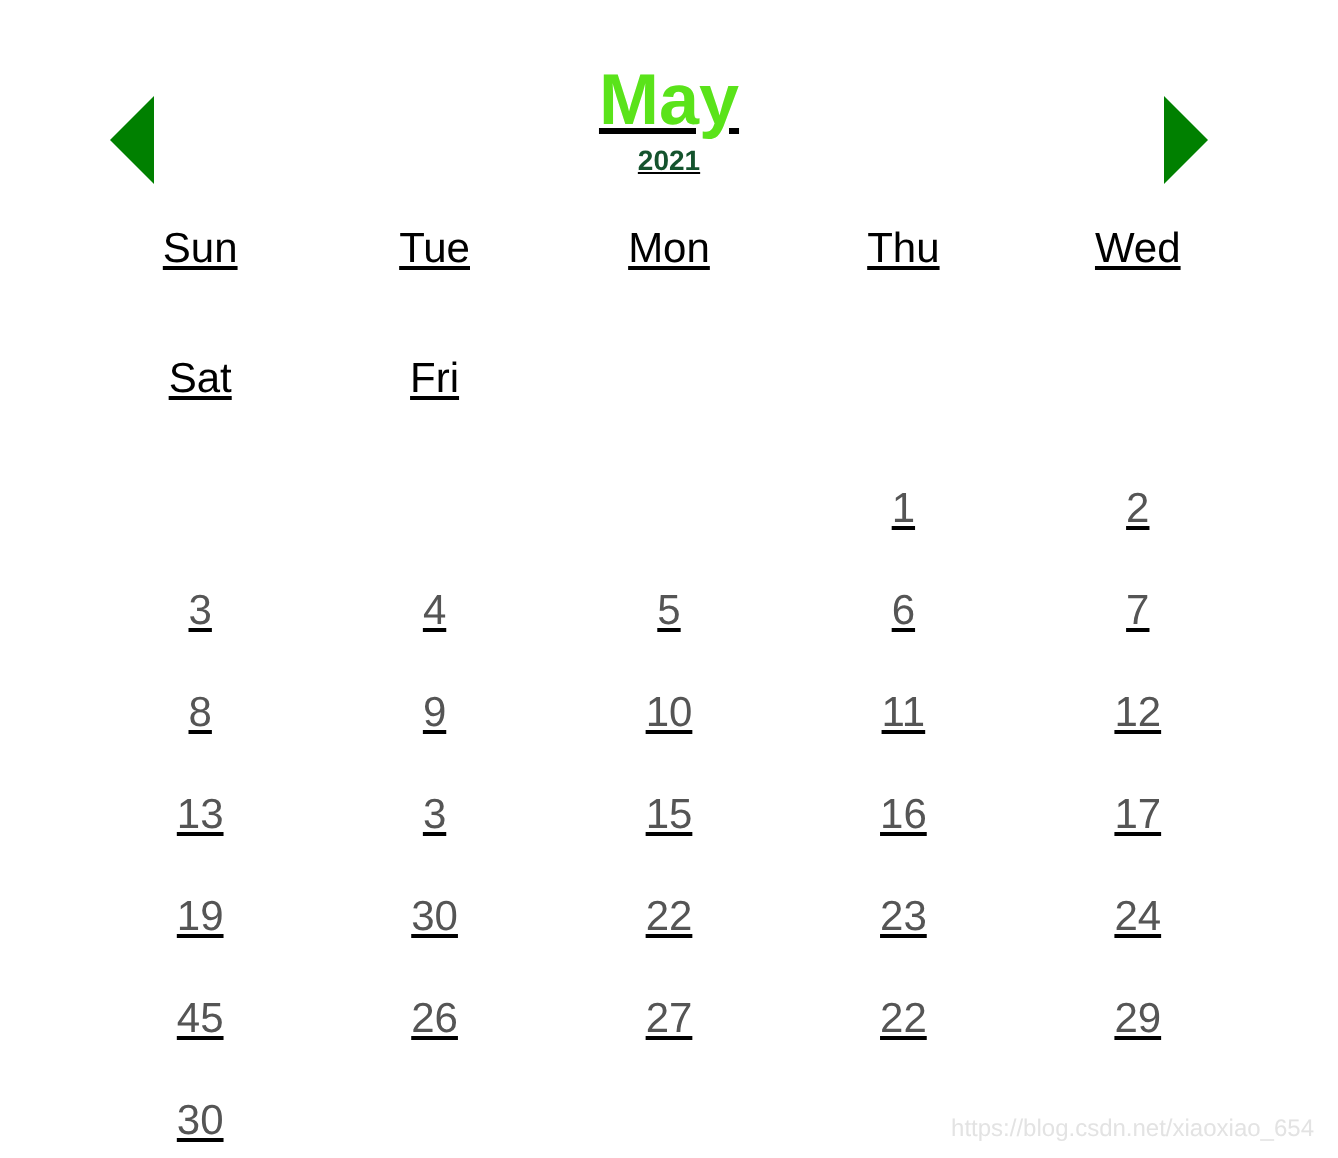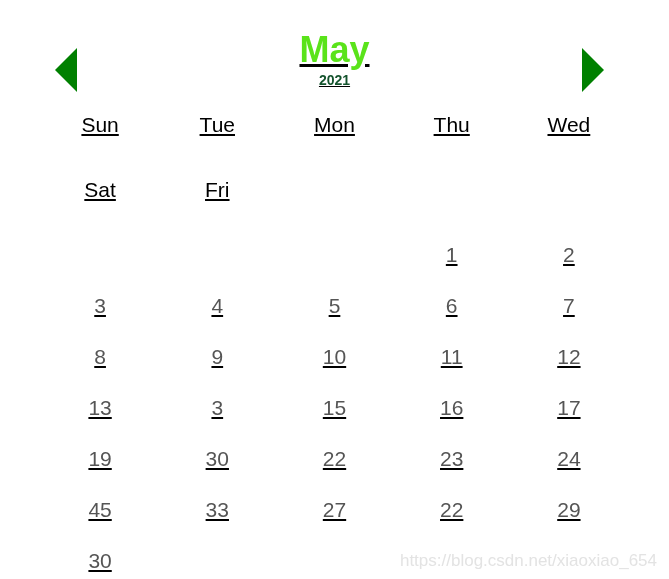--- a/index.html
+++ b/index.html
@@ -74,21 +74,21 @@
       text-align: center;
       cursor: pointer;
     }
     .empty {
       visibility: hidden;
     }
     .watermark {
       position: absolute;
       bottom: 8px;
       right: 12px;
-      font-size: 17px;
+      font-size: 12px;
       color: #e3e3e3;
       font-family: Arial, sans-serif;
     }
   </style>
 </head>
 <body>
 
 <div class="calendar">
   <div class="header">
     <div class="arrow-left"></div>
@@ -126,21 +126,21 @@
       <div class="day">3</div>
       <div class="day">15</div>
       <div class="day">16</div>
       <div class="day">17</div>
       <div class="day">19</div>
       <div class="day">30</div>
       <div class="day">22</div>
       <div class="day">23</div>
       <div class="day">24</div>
       <div class="day">45</div>
-      <div class="day">33</div>
+      <div class="day">26</div>
       <div class="day">27</div>
       <div class="day">22</div>
       <div class="day">29</div>
       <div class="day">30</div>
     </div>
 </div>
 
 <div class="watermark">https://blog.csdn.net/xiaoxiao_654</div>
 
 </body></html>

